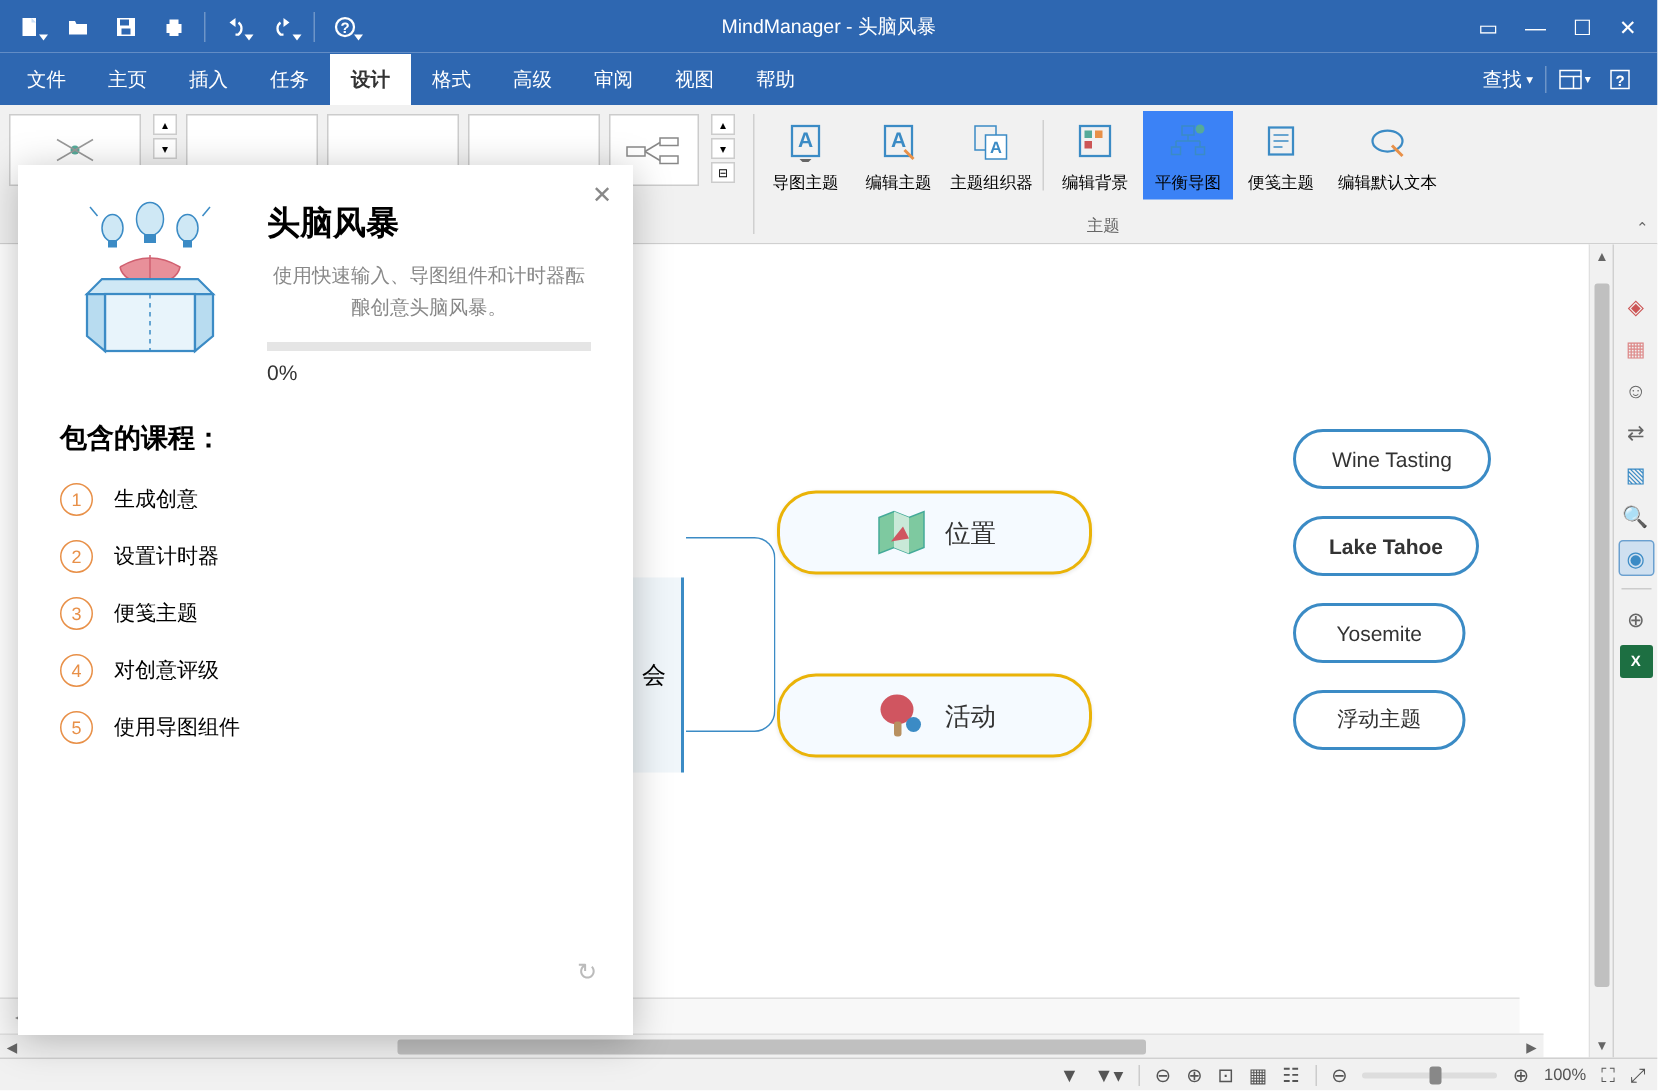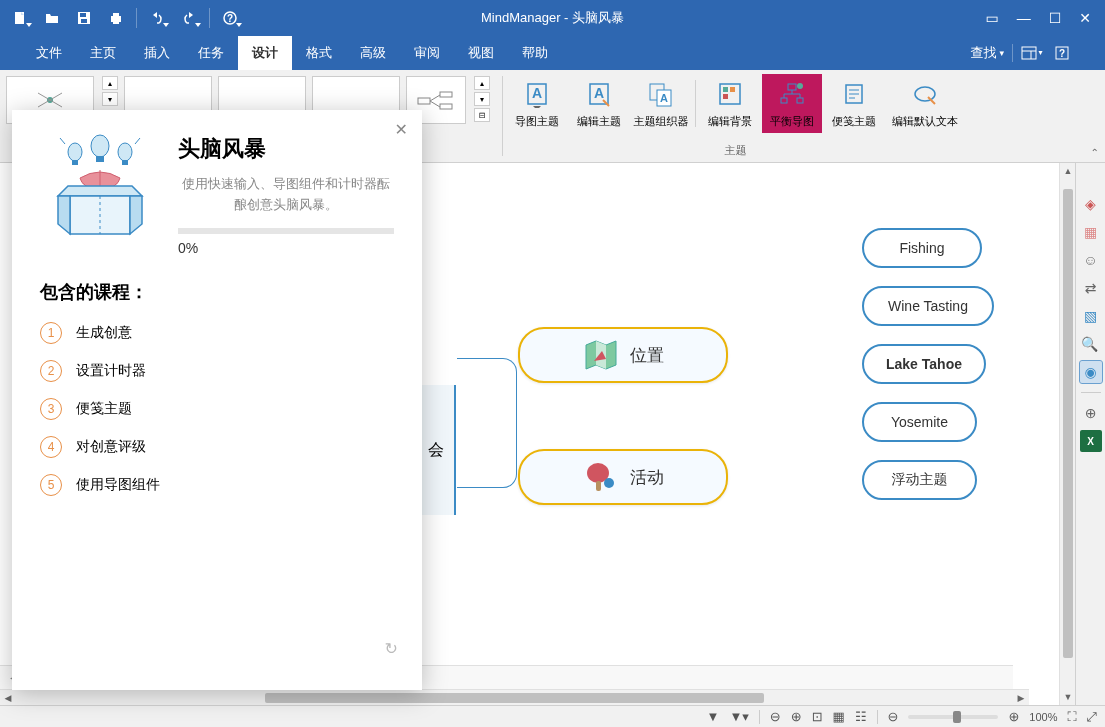--- a/index.html
+++ b/index.html
@@ -6,36 +6,36 @@
 body { font-family: "Microsoft YaHei", sans-serif; font-size: 12px; background: #fff; overflow: hidden; width: 1105px; height: 727px; position: relative; }
 .titlebar { height: 35px; background: #2e67b1; display: flex; align-items: center; color: #fff; position: relative; }
 .qat { display: flex; align-items: center; gap: 4px; padding: 0 6px; }
 .qat-btn { width: 28px; height: 26px; display: flex; align-items: center; justify-content: center; cursor: pointer; position: relative; }
 .qat-sep { width: 1px; height: 20px; background: rgba(255,255,255,0.3); margin: 0 2px; }
 .qat-btn svg { display: block; }
 .qat-drop::after { content: ""; position: absolute; right: 2px; bottom: 4px; border-left: 3px solid transparent; border-right: 3px solid transparent; border-top: 4px solid #fff; }
 .title-text { position: absolute; left: 50%; transform: translateX(-50%); font-size: 13px; color: #fff; }
 .win-controls { margin-left: auto; display: flex; gap: 18px; padding-right: 14px; align-items: center; }
 .win-controls span { font-size: 14px; cursor: pointer; color: #fff; font-family: "Segoe UI Symbol", sans-serif; }
-.menubar { height: 35px; background: #2e67b1; display: flex; align-items: center; color: #fff; padding: 0 22px; position: relative; }
+.menubar { height: 35px; background: #2e67b1; display: flex; align-items: center; color: #fff; padding: 0 4px; position: relative; }
 .menu-item { padding: 8px 14px; font-size: 13px; cursor: pointer; }
 .menu-item.active { background: #fff; color: #333; font-weight: bold; }
 .menubar-right { margin-left: auto; display: flex; align-items: center; gap: 8px; padding-right: 10px; }
 .search-menu { display: flex; align-items: center; gap: 3px; cursor: pointer; font-size: 13px; }
 .menubar-right .icon-box { width: 22px; height: 22px; display: flex; align-items: center; justify-content: center; cursor: pointer; }
 .ribbon { height: 93px; background: #f1f1f1; border-bottom: 1px solid #d0d0d0; display: flex; position: relative; }
 .ribbon-left { width: 500px; display: flex; gap: 6px; padding: 6px; }
 .thumb { width: 88px; height: 48px; background: #fff; border: 1px solid #ccc; display: flex; align-items: center; justify-content: center; position: relative; }
 .thumb-btns { display: flex; flex-direction: column; gap: 2px; margin-left: 2px; }
 .sm-btn { width: 16px; height: 14px; background: #fff; border: 1px solid #ccc; font-size: 8px; display: flex; align-items: center; justify-content: center; cursor: pointer; }
 .ribbon-sep { width: 1px; background: #d0d0d0; margin: 6px 2px; }
 .ribbon-group { display: flex; flex-direction: column; align-items: center; padding: 4px 2px; }
 .ribbon-items { display: flex; gap: 2px; }
 .ribbon-btn { display: flex; flex-direction: column; align-items: center; width: 60px; padding: 4px 2px; cursor: pointer; font-size: 11px; text-align: center; gap: 4px; }
-.ribbon-btn.active { background: #be185d; }
+.ribbon-btn.active { background: #3b82f6; }
 .ribbon-btn-icon { height: 32px; display: flex; align-items: center; justify-content: center; }
 .ribbon-group-label { font-size: 11px; color: #666; margin-top: auto; padding-top: 2px; }
 .ribbon-collapse { position: absolute; right: 6px; bottom: 4px; font-size: 10px; color: #666; cursor: pointer; }
 .canvas-area { position: absolute; top: 163px; left: 0; right: 0; bottom: 22px; background: #fff; display: flex; }
 .canvas { flex: 1; position: relative; background: #fff; overflow: hidden; }
 .topic { position: absolute; border: 2px solid #eab308; border-radius: 26px; background: #f5faff; display: flex; align-items: center; justify-content: center; gap: 12px; font-size: 17px; color: #333; box-shadow: 0 1px 3px rgba(0,0,0,0.1); }
 .float-topic { position: absolute; border: 2px solid #3b8bc5; border-radius: 22px; background: #fff; display: flex; align-items: center; justify-content: center; font-size: 14px; color: #333; padding: 0 18px; height: 40px; }
 .center-topic { position: absolute; border-right: 2px solid #3b8bc5; background: #f0f6fa; height: 130px; display: flex; align-items: center; justify-content: flex-end; font-size: 16px; padding-right: 10px; }
 .connector { position: absolute; border: 1.5px solid #3b8bc5; border-left: none; border-top-right-radius: 14px; border-bottom-right-radius: 14px; }
 .right-sidebar { width: 30px; background: #f1f1f1; border-left: 1px solid #d0d0d0; display: flex; flex-direction: column; align-items: center; gap: 6px; padding-top: 30px; }
@@ -296,23 +296,20 @@
       <span>位置</span>
     </div>
     <div class="topic" style="left:518px; top:286px; width:210px; height:56px;">
       <svg width="36" height="36">
           <ellipse cx="16" cy="14" rx="11" ry="10" fill="#d05560"></ellipse>
           <rect x="14" y="22" width="5" height="10" fill="#b89060" rx="2"></rect>
           <circle cx="27" cy="24" r="5" fill="#3b8bc5"></circle>
         </svg>
       <span>活动</span>
     </div>
-    <div class="float-topic" style="left:862px; top:65px; width:120px;">
-        <span>Fishing</span>
-      </div>
     <div class="float-topic" style="left:862px; top:123px; width:132px;">
         <span>Wine Tasting</span>
       </div>
     <div class="float-topic" style="left:862px; top:181px; width:124px;font-weight:bold;">
         <span>Lake Tahoe</span>
       </div>
     <div class="float-topic" style="left:862px; top:239px; width:115px;">
         <span>Yosemite</span>
       </div>
     <div class="float-topic" style="left:862px; top:297px; width:115px;">

